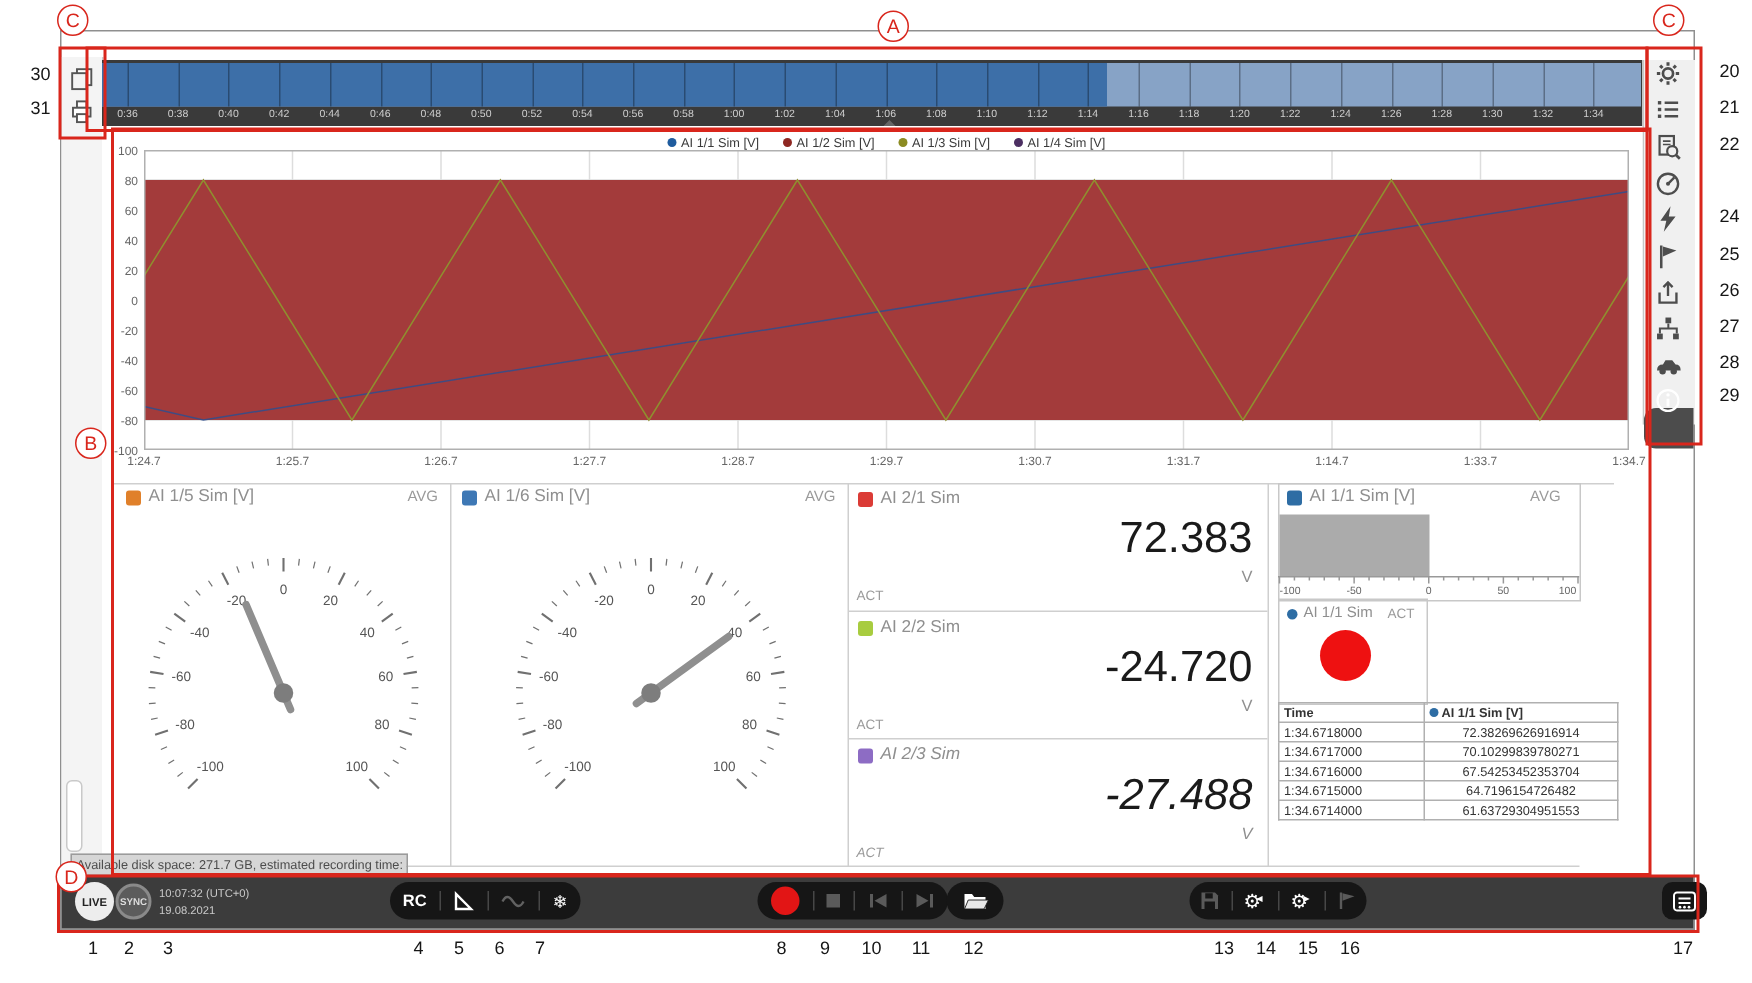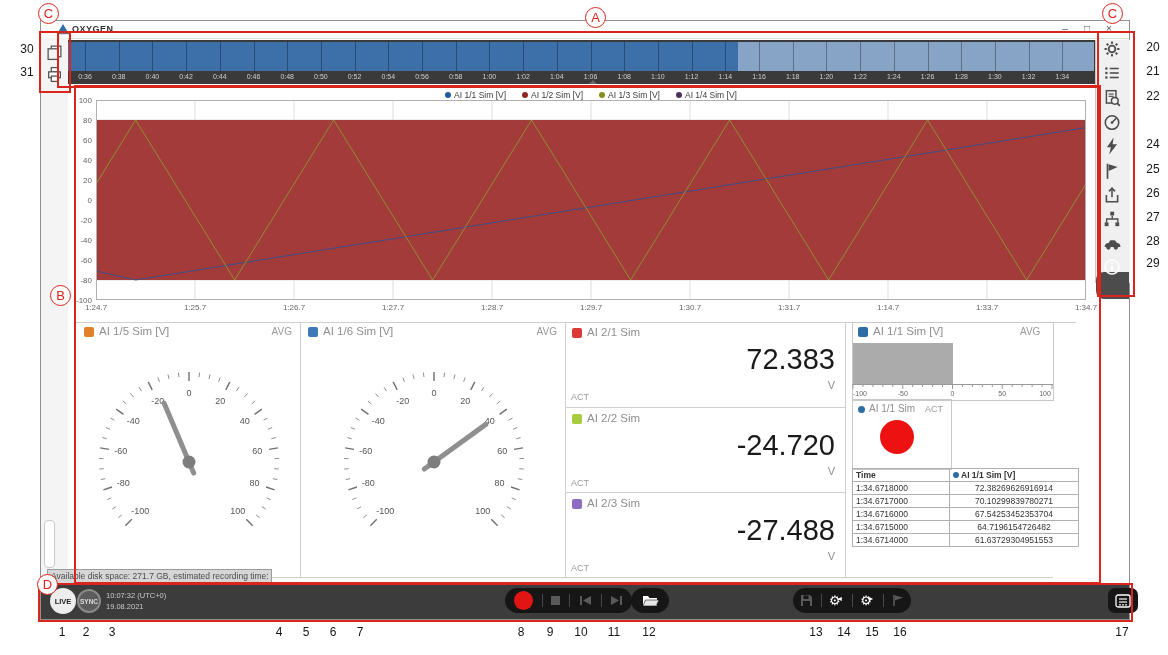--- a/index.html
+++ b/index.html
@@ -47,30 +47,20 @@
   .ann-num{position:absolute;font-size:12px;color:#161616;transform:translate(-50%,-50%);}
   svg{display:block;}
 </style>
 </head>
 <body>
 
 <div id="canvas" class="abs" style="left:0;top:0;width:1168px;height:655px;">
 
   <div id="app-window" class="abs">
 
-    <div id="titlebar" class="abs">
-      <svg class="abs" style="left:16px;top:3px" width="12" height="11" viewBox="0 0 12 11">
-        <polygon points="6,0 12,10 0,10" fill="#2f6fad"></polygon>
-          <rect x="0" y="8.6" width="12" height="1.6" fill="#6d6d6d"></rect>
-      </svg>
-      <span class="tb-title">OXYGEN</span>
-      <span class="tb-ctrl" style="left:1015px;">–</span>
-      <span class="tb-ctrl" style="left:1037px;">□</span>
-      <span class="tb-ctrl" style="left:1059px;">×</span>
-    </div>
 
     <div id="left-strip" class="abs">
       <svg class="abs" style="left:5px;top:6px" width="17" height="17" viewBox="0 0 16 16">
         <rect x="5" y="2" width="9" height="10" fill="#fff" stroke="#555" stroke-width="1.2"></rect>
         <rect x="2" y="4.5" width="9" height="10" fill="#f4f4f4" stroke="#555" stroke-width="1.2"></rect>
       </svg>
       <svg class="abs" style="left:5px;top:28px" width="17" height="17" viewBox="0 0 16 16">
         <rect x="5" y="1.5" width="6" height="4" fill="#fff" stroke="#555" stroke-width="1.2"></rect>
         <rect x="2.5" y="5.5" width="11" height="5.5" fill="#fff" stroke="#555" stroke-width="1.2"></rect>
         <rect x="5" y="9.5" width="6" height="5" fill="#fff" stroke="#555" stroke-width="1.2"></rect>
@@ -447,21 +437,21 @@
             <div class="dg-unit" style="right: 10px; top: 57px;">V</div>
             <span class="pn-mode" style="left: 5px; top: 70px; font-size: 9px;">ACT</span>
           </div>
           <div class="abs" style="left: 498px; top: 324px; width: 279px; height: 84px;">
             <div class="pn-head-sq" style="left: 6px; top: 6px; background: rgb(168, 204, 63);"></div>
             <span class="pn-title" style="left: 21px; top: 4px;">AI 2/2 Sim</span>
             <div class="dg-value" style="right: 10px; top: 21px;">-24.720</div>
             <div class="dg-unit" style="right: 10px; top: 57px;">V</div>
             <span class="pn-mode" style="left: 5px; top: 70px; font-size: 9px;">ACT</span>
           </div>
-          <div class="abs" style="left: 498px; top: 409px; width: 279px; height: 84px;">
+          <div class="abs" style="left: 498px; top: 409px; width: 279px; height: 84px; font-style: italic;">
             <div class="pn-head-sq" style="left: 6px; top: 6px; background: rgb(141, 108, 196);"></div>
             <span class="pn-title" style="left: 21px; top: 4px;">AI 2/3 Sim</span>
             <div class="dg-value" style="right: 10px; top: 21px;">-27.488</div>
             <div class="dg-unit" style="right: 10px; top: 57px;">V</div>
             <span class="pn-mode" style="left: 5px; top: 70px; font-size: 9px;">ACT</span>
           </div>
         </div>
 
       <div class="panel-outline" style="left:784px;top:238px;width:200px;height:77px;"></div>
       <div class="pn-head-sq" style="left:790px;top:243px;background:#2e6da4;"></div>
@@ -539,20 +529,33 @@
     <div id="status-tip" class="abs">Available disk space: 271.7 GB, estimated recording time: 4d 10h</div>
 
     <div id="bottom-bar" class="abs">
       <div class="circ-btn" style="left:9px;top:4px;width:26px;height:26px;background:#ededed;color:#222;font-size:7.5px;">LIVE</div>
       <div class="circ-btn" style="left:36px;top:5px;width:24px;height:24px;background:#5c5c5c;border:2px solid #8a8a8a;box-sizing:border-box;color:#ddd;font-size:6.5px;">SYNC</div>
       <div class="abs" style="left:65px;top:6px;font-size:7.5px;color:#c9c9c9;line-height:11px;">
         <div>10:07:32 (UTC+0)</div>
         <div>19.08.2021</div>
       </div>
 
+      <div class="pill" style="left:219px;width:127px;justify-content:space-evenly;">
+        <span style="color:#fff;font-size:11px;font-weight:bold;">RC</span>
+        <div class="pill-sep"></div>
+        <svg width="14" height="14" viewBox="0 0 14 14">
+            <polygon points="2,12 12,12 2,2" fill="none" stroke="#fff" stroke-width="1.6"></polygon>
+          </svg>
+        <div class="pill-sep"></div>
+        <svg width="16" height="12" viewBox="0 0 16 12">
+            <path d="M1 6 Q4 0 8 6 T15 6" fill="none" stroke="#616161" stroke-width="1.6"></path>
+          </svg>
+        <div class="pill-sep"></div>
+        <span style="color:#fff;font-size:12px;">❄</span>
+      </div>
 
       <div class="pill" style="left:464px;width:127px;justify-content:space-evenly;">
         <div style="width:19px;height:19px;border-radius:50%;background:#e21515;"></div>
         <div class="pill-sep"></div>
         <div style="width:9px;height:9px;background:#5a5a5a;"></div>
         <div class="pill-sep"></div>
         <svg width="13" height="11" viewBox="0 0 13 11">
             <rect x="1" y="1" width="2" height="9" fill="#5a5a5a"></rect>
             <polygon points="12,1 12,10 4,5.5" fill="#5a5a5a"></polygon>
           </svg>

